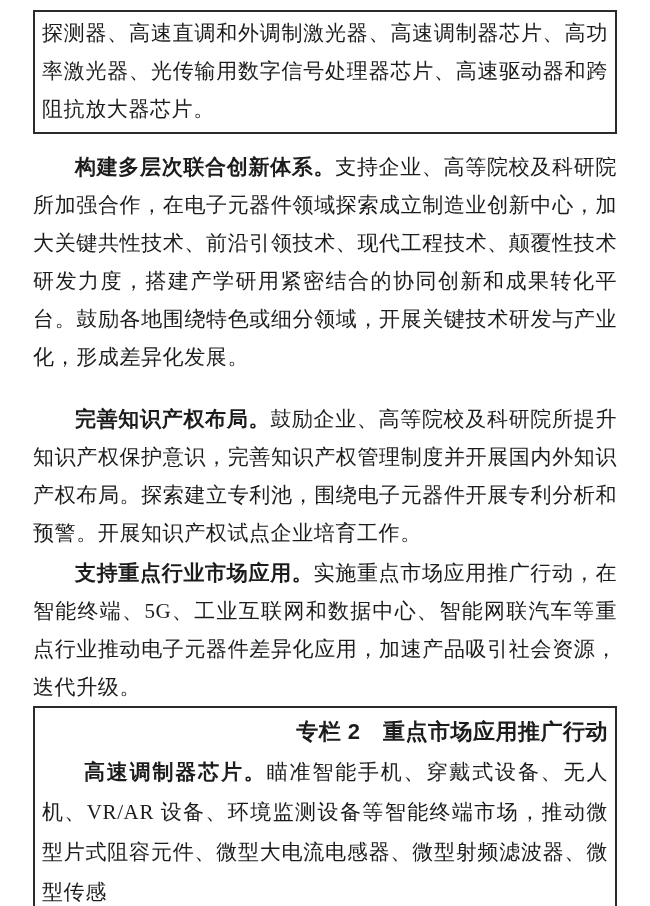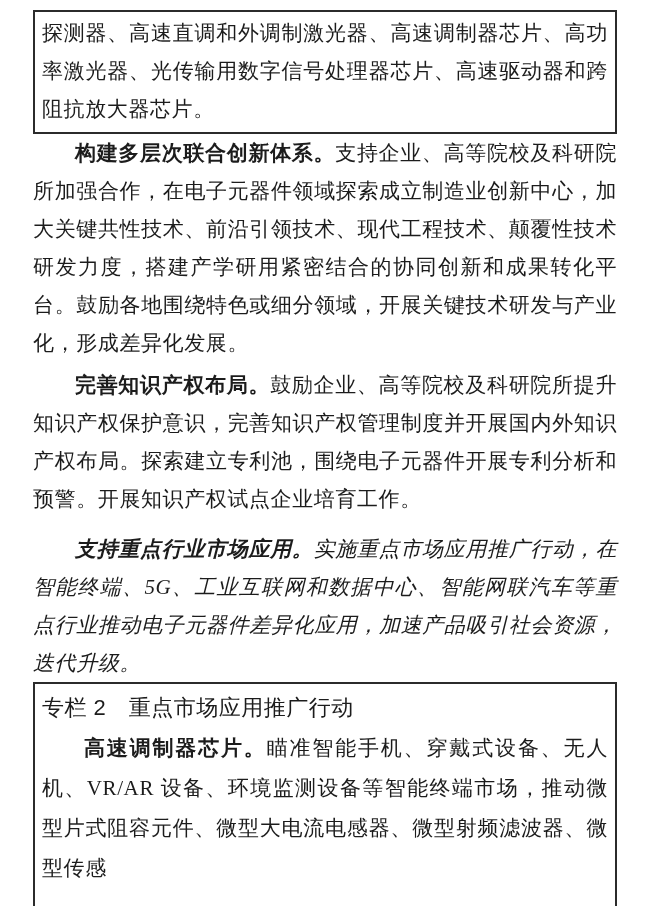--- a/index.html
+++ b/index.html
@@ -28,43 +28,43 @@
   }
   .para {
     font-size: 21px;
     line-height: 38px;
     letter-spacing: 0.6px;
     text-align: justify;
     text-justify: inter-character;
     text-indent: 2em;
   }
   .lead { font-weight: 700; }
-  .para-1 { }
-  .para-2 { margin-top: 4px; font-family: Liberation Serif, serif; }
+  .para-1 { margin-top: 14px; }
+  .para-2 { margin-top: 24px; font-family: Liberation Serif, serif; }
   .section-heading {
     margin-top: 8px;
     font-size: 21px;
     line-height: 38px;
     letter-spacing: 0.6px;
     font-weight: 700;
     text-indent: 2em;
   }
-  .para-3 { margin-top: 12px; font-style: italic; }
+  .para-3 { margin-top: 2px; }
   .callout-2 {
     margin-top: 0;
     border: 2px solid #2b2b2b;
     border-bottom: none;      
     padding: 4px 7px 30px 7px;
     min-height: 210px;
   }
   .box-title {
     font-size: 22px;
     line-height: 40px;
-    font-weight: 400;
-    text-align: left;
+    font-weight: 700;
+    text-align: right;
     letter-spacing: 0.5px;
     font-family: "Liberation Sans", "DejaVu Sans", sans-serif;
   }
   .callout-2 .box-para {
     font-size: 21px;
     line-height: 40px;
     letter-spacing: 0.6px;
     text-align: justify;
     text-justify: inter-character;
     text-indent: 2em;

